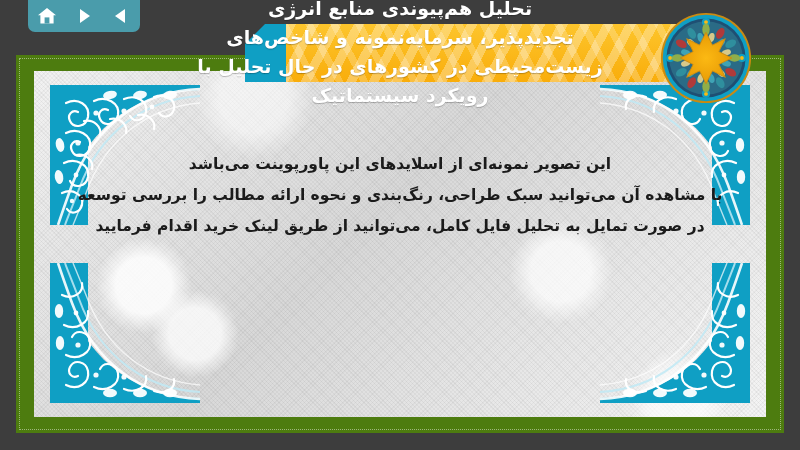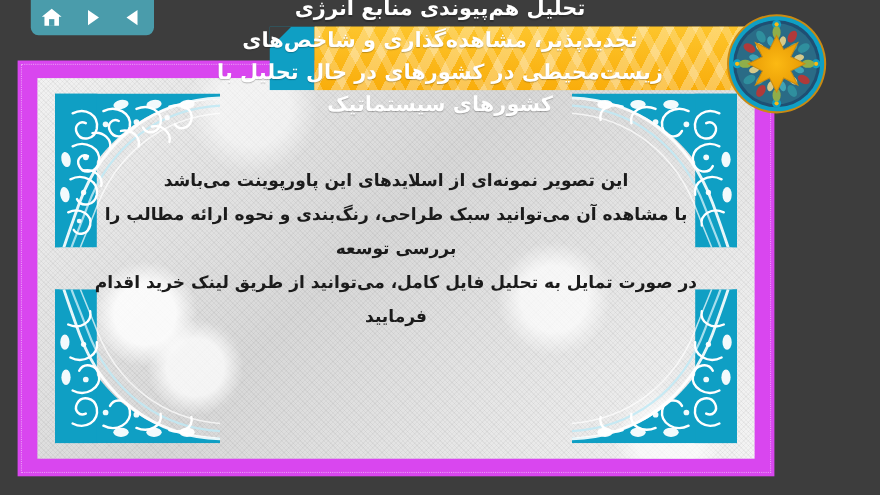--- a/index.html
+++ b/index.html
@@ -86,22 +86,22 @@
   
   #medallion{
     position:absolute;top:12px;right:48px;
     width:92px;height:92px;
     z-index:40;
   }
 
   
   #slide{
     position:absolute;left:16px;top:55px;
-    width:688px;height:378px;
-    background:#d946ef;
+    width:768px;height:378px;
+    background:#4d7c0f;
     box-sizing:border-box;
     overflow:hidden;
     z-index:10;
   }
   
   #slide::before{
     content:"";position:absolute;inset:3px;
     border:1px dotted rgba(255,255,255,.45);
     pointer-events:none;z-index:3;
   }
@@ -288,23 +288,23 @@
   </div>
 
   <div id="title-band">
     <div class="band-teal"></div>
     <div class="band-yellow"></div>
     <div class="band-corner"></div>
   </div>
 
   <div id="slide-title">
     <div>تحلیل هم‌پیوندی منابع انرژی</div>
-    <div>تجدیدپذیر، مشاهده‌گذاری و شاخص‌های</div>
+    <div>تجدیدپذیر، سرمایه‌نمونه و شاخص‌های</div>
     <div>زیست‌محیطی در کشورهای در حال تحلیل با</div>
-    <div>کشورهای سیستماتیک</div>
+    <div>رویکرد سیستماتیک</div>
   </div>
 
   <div id="medallion">
     <svg viewBox="0 0 100 100" xmlns="http://www.w3.org/2000/svg">
       <defs>
         <radialGradient id="mg" cx="50%" cy="50%" r="50%">
           <stop offset="0%" stop-color="#fcb913"></stop>
           <stop offset="100%" stop-color="#e89b05"></stop>
         </radialGradient>
       </defs>

